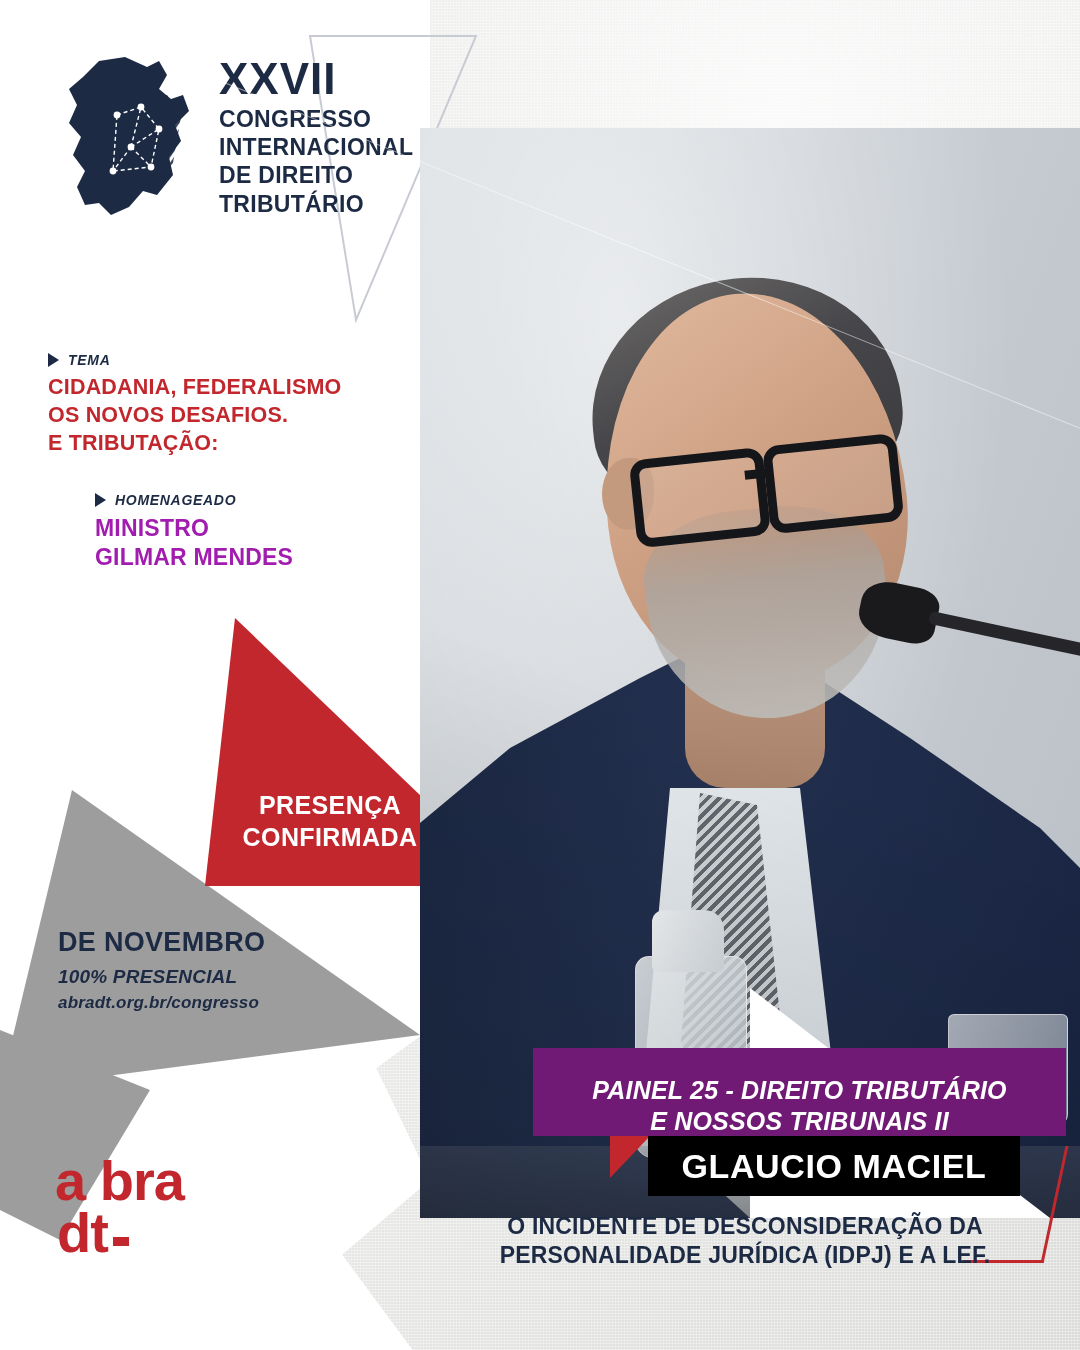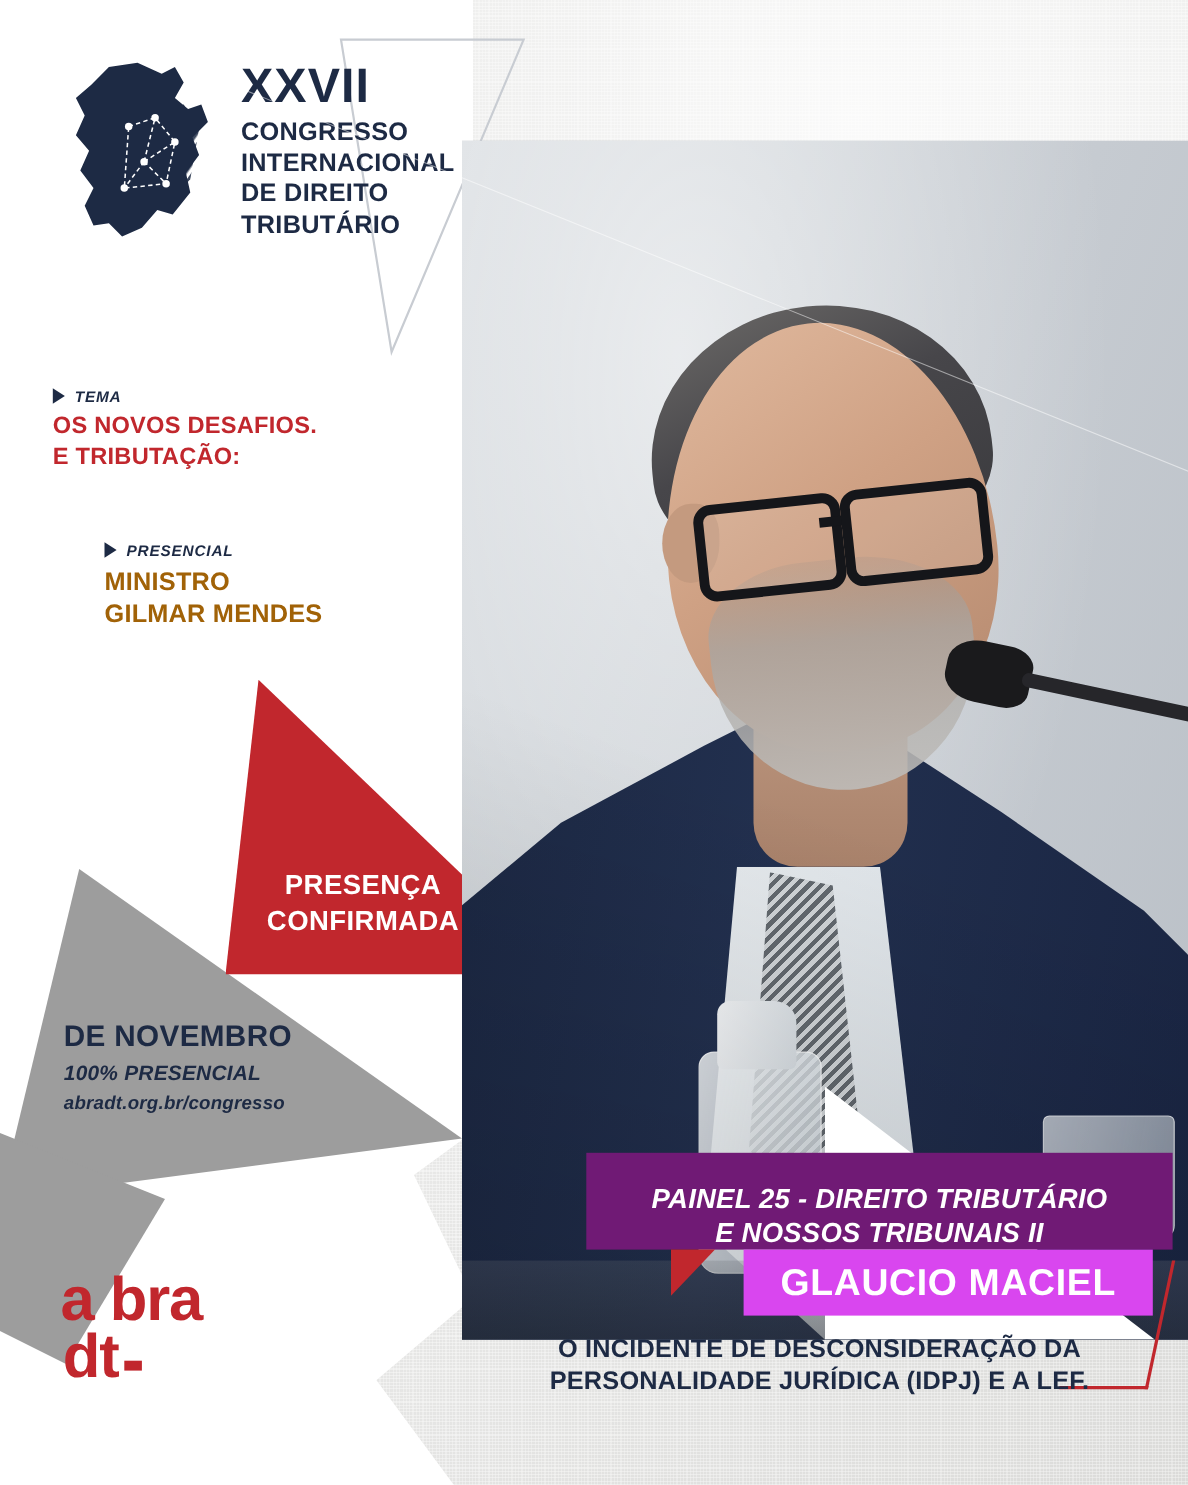--- a/index.html
+++ b/index.html
@@ -132,21 +132,21 @@
     letter-spacing: 0.2px;
   }
 
   
   .homenageado-block {
     position: absolute;
     left: 95px; top: 492px;
     width: 330px;
   }
   .homenageado-name {
-    color: #a16207;
+    color: #a21caf;
     font-size: 23px;
     font-weight: bold;
     line-height: 1.28;
     letter-spacing: 0.2px;
   }
 
   
   .grey-tri {
     position: absolute;
     left: 0; top: 790px;
@@ -426,23 +426,23 @@
     position: absolute;
     left: 610px; top: 1136px;
     width: 0; height: 0;
     border-top: 42px solid #c1272d;
     border-right: 40px solid transparent;
   }
 
   
   .name-bar {
     position: absolute;
-    left: 676px; top: 1136px;
+    left: 648px; top: 1136px;
     width: 372px; height: 60px;
-    background: #d946ef;
+    background: #000000;
     display: flex;
     align-items: center;
     justify-content: center;
   }
   .name-bar span {
     color: #ffffff;
     font-size: 34px;
     font-weight: bold;
     letter-spacing: 0.6px;
   }
@@ -529,29 +529,30 @@
       <div class="logo-line">TRIBUTÁRIO</div>
     </div>
   </div>
 
   <div class="tema-block">
     <div class="kicker">
       <span class="tri-mark"></span>
       <span>TEMA</span>
     </div>
     <div class="tema-text">
+      <div>CIDADANIA, FEDERALISMO</div>
       <div>OS NOVOS DESAFIOS.</div>
       <div>E TRIBUTAÇÃO:</div>
     </div>
   </div>
 
   <div class="homenageado-block">
     <div class="kicker">
       <span class="tri-mark"></span>
-      <span>PRESENCIAL</span>
+      <span>HOMENAGEADO</span>
     </div>
     <div class="homenageado-name">
       <div>MINISTRO</div>
       <div>GILMAR MENDES</div>
     </div>
   </div>
 
   <div class="grey-tri"></div>
   <div class="grey-tri-2"></div>
   <div class="red-tri"></div>

